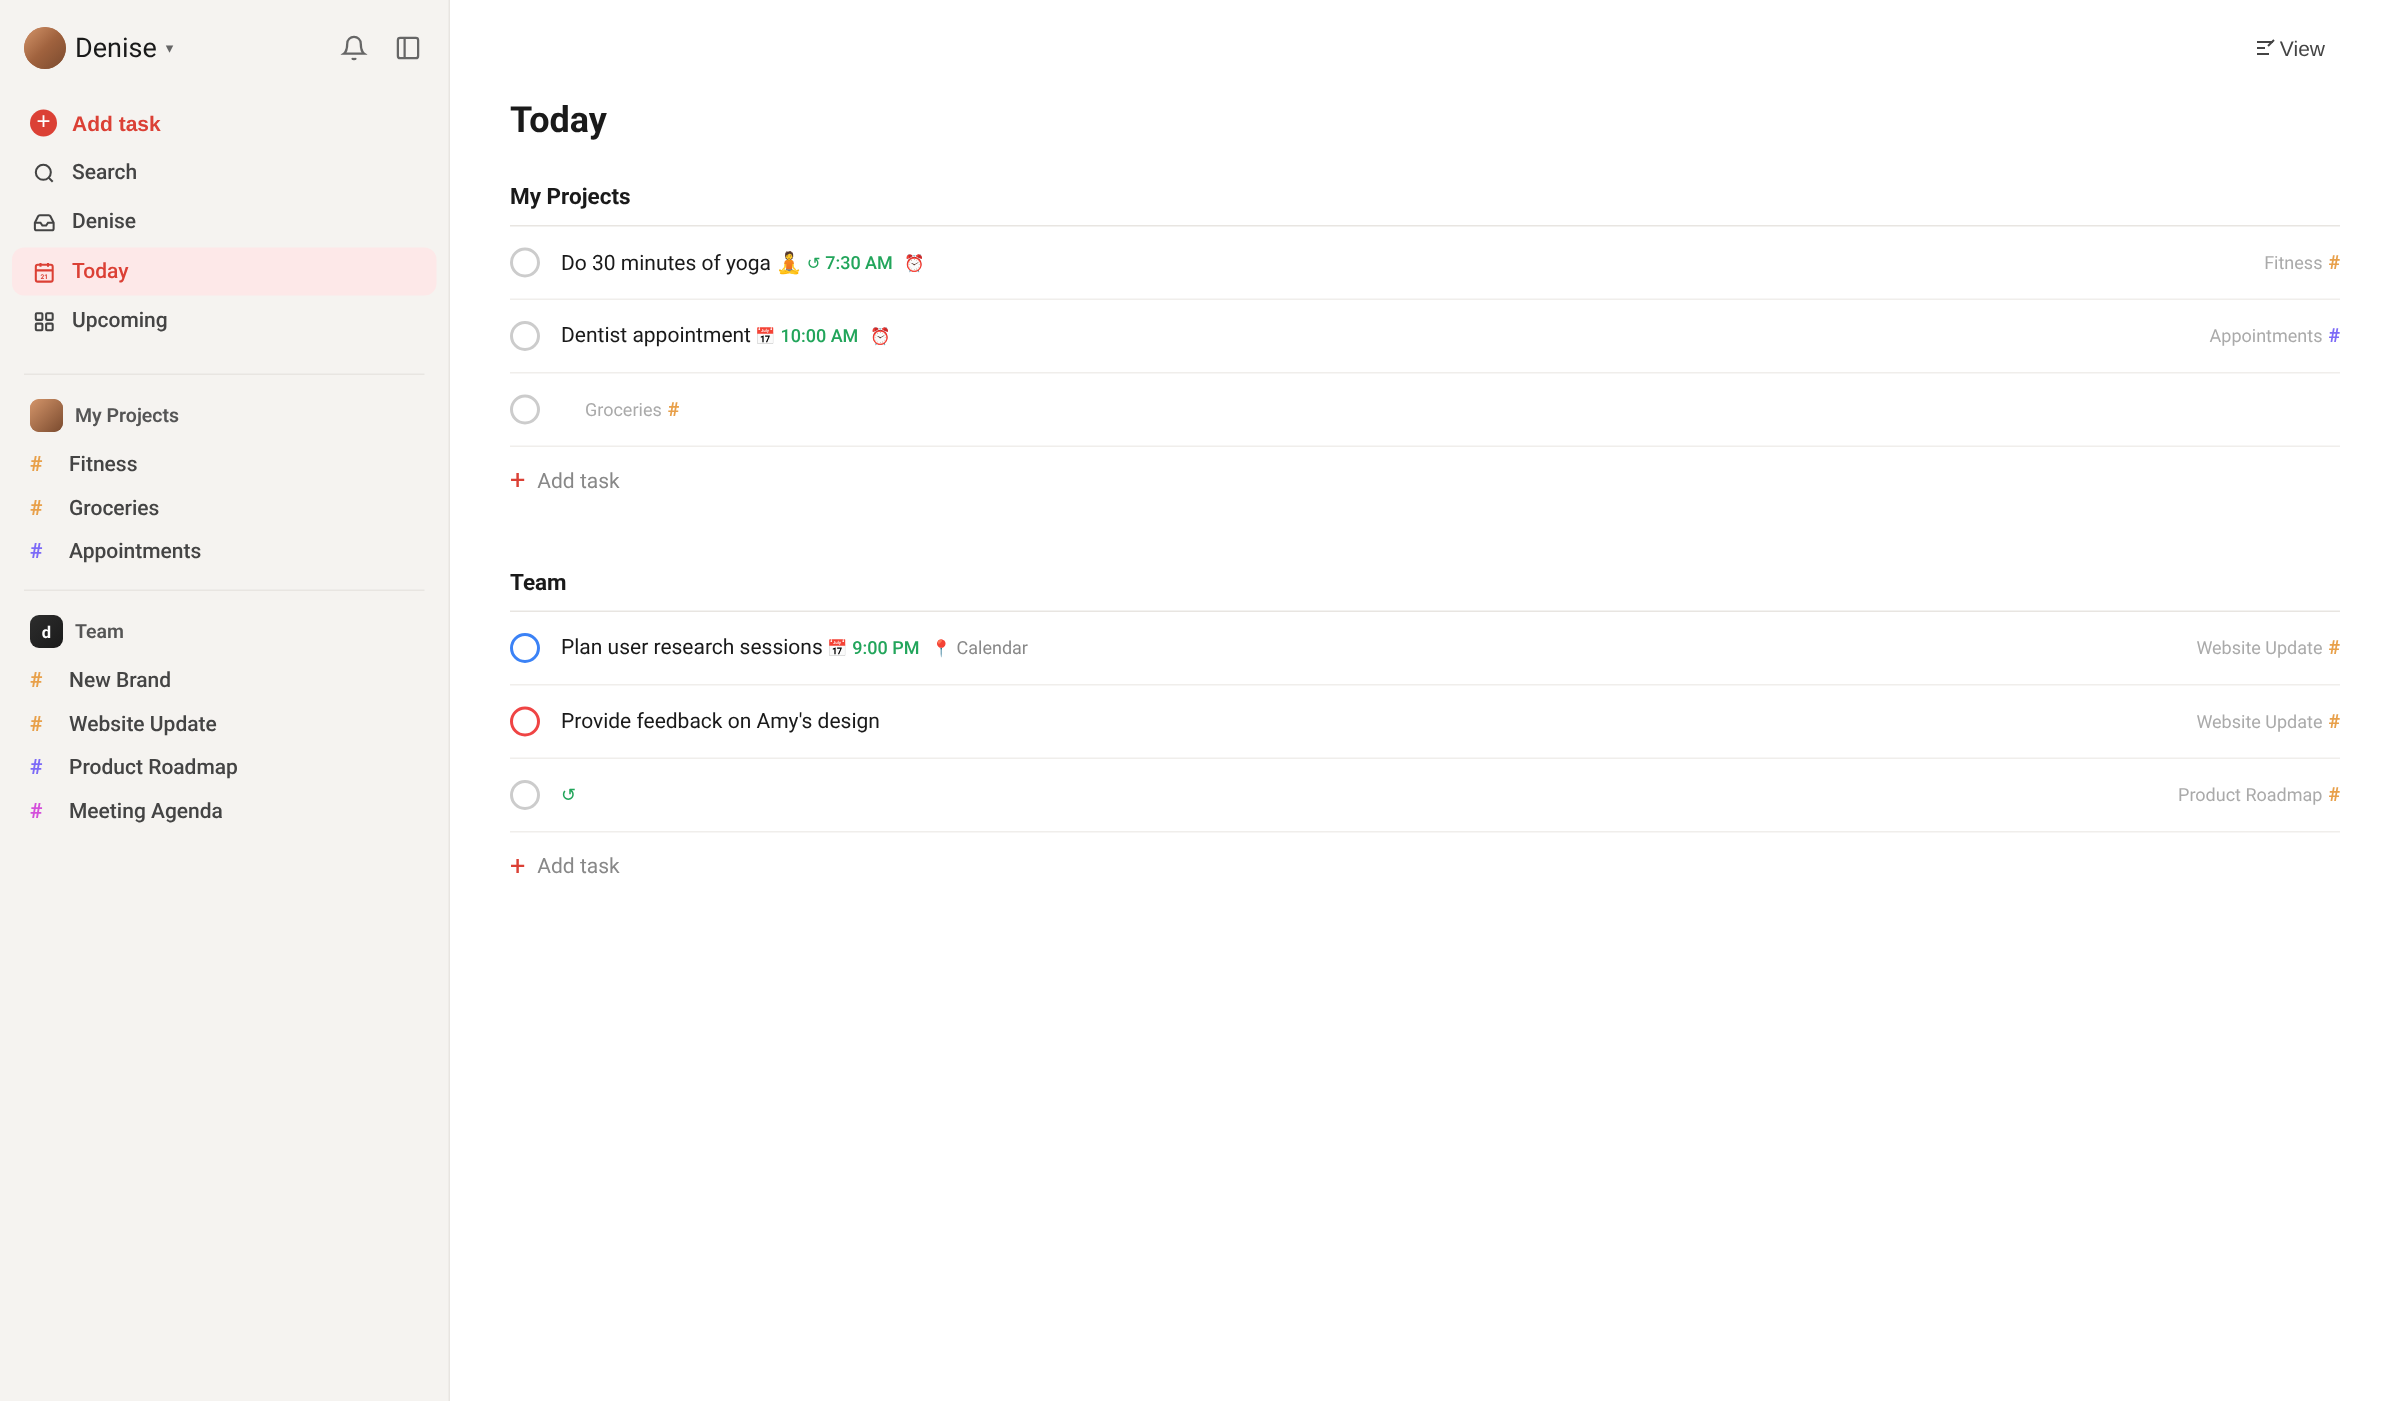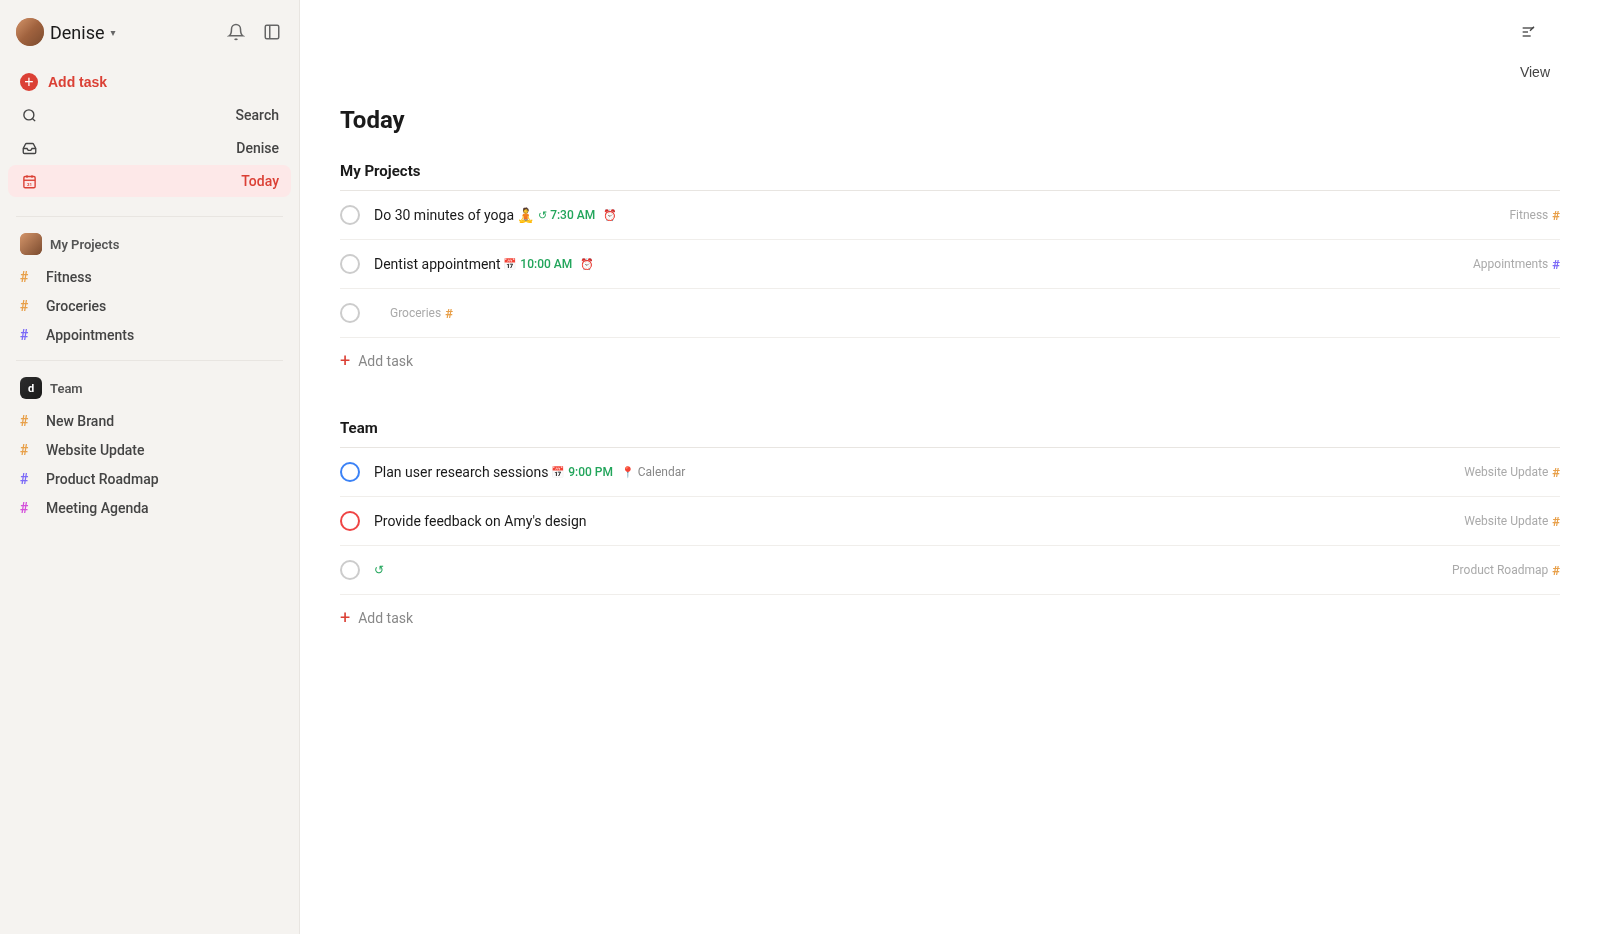--- a/index.html
+++ b/index.html
@@ -98,21 +98,20 @@
       align-items: center;
       gap: 10px;
       padding: 7px 12px;
       border-radius: 8px;
       cursor: pointer;
       color: #444;
       font-size: 14px;
       font-weight: 500;
       transition: background 0.1s;
       margin-bottom: 1px;
-      justify-content: space-between;
     }
 
     .nav-item.active {
       background: #fde8e8;
       color: #db4035;
     }
 
     .nav-item .nav-icon {
       width: 18px;
       height: 18px;
@@ -210,30 +209,29 @@
 
     .main-header {
       display: flex;
       justify-content: flex-end;
       align-items: center;
       padding: 18px 40px 0 40px;
     }
 
     .view-btn {
       display: flex;
-      gap: 24px;
+      gap: 2px;
       background: none;
       border: none;
       cursor: pointer;
       color: #444;
       font-size: 14px;
       font-weight: 500;
       padding: 6px 10px;
       border-radius: 6px;
-      flex-direction: column;
     }
 
     .main-content {
       padding: 20px 40px 40px 40px;
     }
 
     .page-title {
       font-size: 24px;
       font-weight: 700;
       color: #1a1a1a;
@@ -443,20 +441,31 @@
             <rect x="3" y="4" width="18" height="18" rx="2"></rect>
             <line x1="16" y1="2" x2="16" y2="6"></line>
             <line x1="8" y1="2" x2="8" y2="6"></line>
             <line x1="3" y1="10" x2="21" y2="10"></line>
             <text x="12" y="19" fill="#db4035" font-size="7" text-anchor="middle" stroke="none" font-weight="bold">21</text>
           </svg>
       </span>
       <span>Today</span>
     </div>
 
+    <div class="nav-item">
+      <span class="nav-icon">
+        <svg width="15" height="15" viewBox="0 0 24 24" fill="none" stroke="currentColor" stroke-width="2.2">
+            <rect x="3" y="3" width="7" height="7" rx="1"></rect>
+            <rect x="14" y="3" width="7" height="7" rx="1"></rect>
+            <rect x="14" y="14" width="7" height="7" rx="1"></rect>
+            <rect x="3" y="14" width="7" height="7" rx="1"></rect>
+          </svg>
+      </span>
+      <span>Upcoming</span>
+    </div>
 
 
   </div>
 
   <div class="section-divider"></div>
 
   <div style="padding: 0 8px;">
     <div class="section-header">
       <div class="section-avatar my-projects-avatar">
         <div style="width:22px;height:22px;border-radius:6px;background:linear-gradient(135deg,#d4956a,#7a4a2e);"></div>

